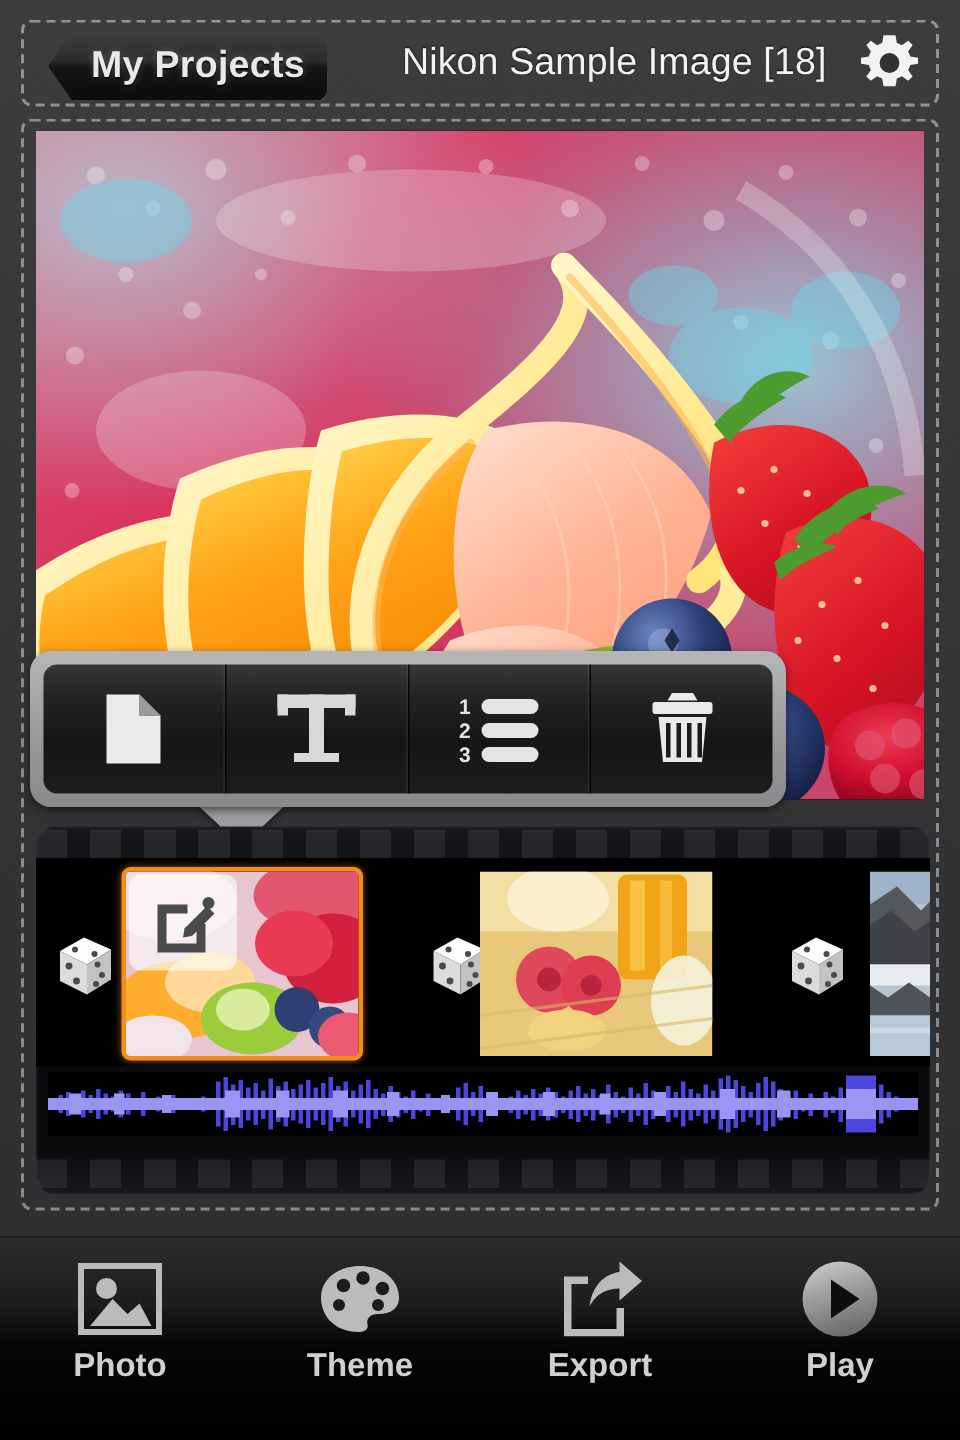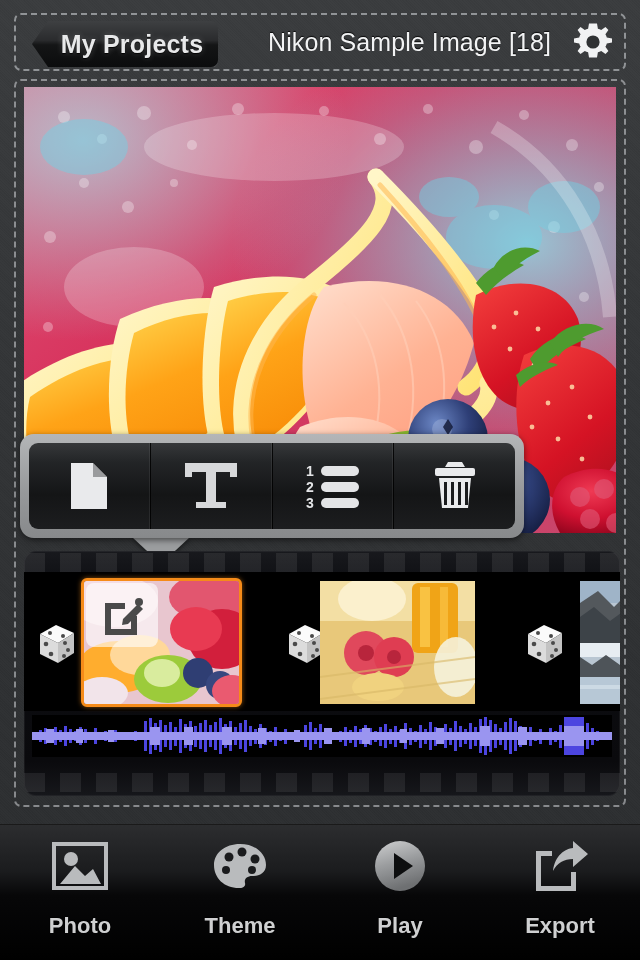--- a/index.html
+++ b/index.html
@@ -257,21 +257,21 @@
     cursor: pointer;
   }
   .tab-icon {
     height: 58px;
     display: flex;
     align-items: center;
     justify-content: center;
   }
   .tab-icon svg { display: block; }
   .tab-label {
-    margin-top: 18px;
+    margin-top: 2px;
     color: #cfd0d1;
     font-size: 22px;
     font-weight: bold;
     text-shadow: 0 -1px 1px rgba(0,0,0,0.9);
   }
 </style>
 </head>
 <body>
 
 <div id="app">
@@ -843,39 +843,39 @@
             <circle cx="40" cy="28" r="4"></circle>
             <circle cx="14" cy="28" r="4"></circle>
           </g>
         </svg>
       </div>
       <div class="tab-label">Theme</div>
     </div>
 
     <div class="tab">
       <div class="tab-icon">
+        <svg width="58" height="50" viewBox="0 0 58 50">
+          <path d="M5 10 h16 v5 h-11 v30 h30 v-14 h5 v19 h-40 z" fill="#b9bbbd"></path>
+          <path d="M22 30 C 24 14, 34 8, 42 7 L 42 0 L 57 13 L 42 26 L 42 18 C 33 18, 26 22, 22 30 Z" fill="#b9bbbd"></path>
+        </svg>
+      </div>
+      <div class="tab-label">Export</div>
+    </div>
+
+    <div class="tab">
+      <div class="tab-icon">
         <svg width="54" height="54" viewBox="0 0 54 54">
           <defs>
             <linearGradient id="playG" x1="0" y1="0" x2="0.3" y2="1">
               <stop offset="0%" stop-color="#cfd0d1"></stop>
               <stop offset="50%" stop-color="#9b9d9f"></stop>
               <stop offset="100%" stop-color="#6e7072"></stop>
             </linearGradient>
           </defs>
           <circle cx="27" cy="27" r="25" fill="url(#playG)"></circle>
           <path d="M21 14 L40 27 L21 40 Z" fill="#0d0e0f"></path>
         </svg>
       </div>
       <div class="tab-label">Play</div>
     </div>
 
-    <div class="tab">
-      <div class="tab-icon">
-        <svg width="58" height="50" viewBox="0 0 58 50">
-          <path d="M5 10 h16 v5 h-11 v30 h30 v-14 h5 v19 h-40 z" fill="#b9bbbd"></path>
-          <path d="M22 30 C 24 14, 34 8, 42 7 L 42 0 L 57 13 L 42 26 L 42 18 C 33 18, 26 22, 22 30 Z" fill="#b9bbbd"></path>
-        </svg>
-      </div>
-      <div class="tab-label">Export</div>
-    </div>
-
   </div>
 </div>
 
 </body></html>

